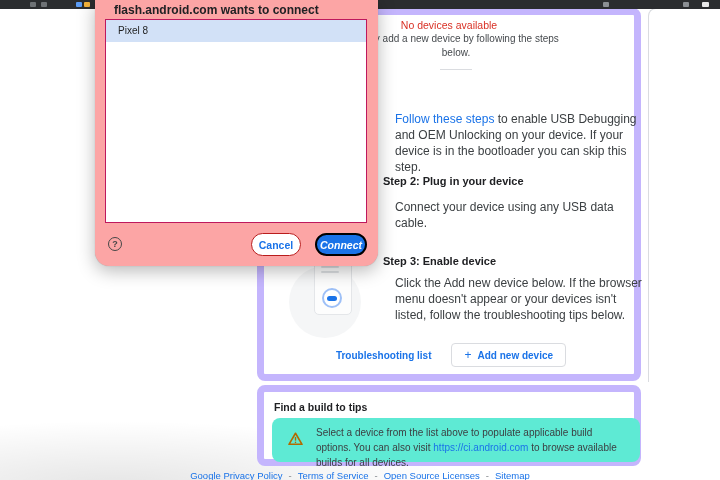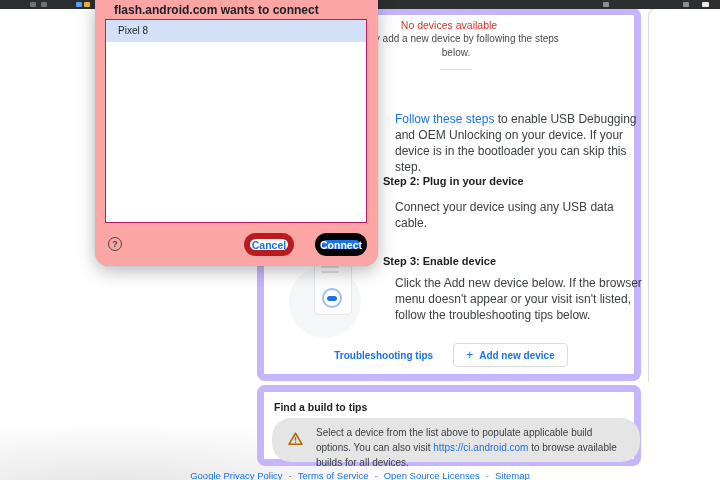--- a/index.html
+++ b/index.html
@@ -45,21 +45,21 @@
                  justify-content:center; align-items:center; gap:16px; }
   .link-btn { color:#1a73e8; font-size:10px; font-weight:bold; padding:6px 4px; cursor:pointer; }
   .outline-btn { display:flex; align-items:center; gap:6px; border:1px solid #dadce0; border-radius:4px;
                  height:24px; padding:0 12px; color:#1a73e8; font-size:10px; font-weight:bold;
                  background:#fff; cursor:pointer; }
   .plus { font-size:12px; font-weight:normal; }
 
   
   .build-h { position:absolute; left:10px; top:9px; color:#202124; font-size:10.5px; font-weight:bold; }
   .warn-box { position:absolute; left:8px; top:26px; width:368px; height:44px;
-              background:#e5e5e5; border-radius:19px; }
+              background:#5eead4; border-radius:8px; }
   .warn-icon { position:absolute; left:16px; top:13px; }
   .warn-text { position:absolute; left:44px; top:7px; width:312px; color:#3c4043;
                font-size:10px; line-height:15px; }
 
   
   .footer-row { position:absolute; left:0; top:470px; width:720px; display:flex;
                 justify-content:center; gap:6px; font-size:9.5px; color:#1a73e8; z-index:1; }
   .footer-row .sep { color:#80868b; }
   .footer-link { cursor:pointer; white-space:nowrap; }
 
@@ -73,22 +73,22 @@
   .dlg-title { position:absolute; left:19px; top:3px; font-size:12px; font-weight:bold; color:#202124; }
   .dlg-list { position:absolute; left:10px; top:19px; width:262px; height:204px;
               border:1px solid #be185d; background:#fff; overflow:hidden; }
   .dlg-row { height:22px; line-height:22px; background:#d2e1f7; color:#1f1f1f;
              font-size:10px; padding-left:12px; cursor:pointer; }
   .dlg-help { position:absolute; left:13px; top:237px; width:14px; height:14px; border-radius:50%;
               border:1.3px solid #474747; color:#474747; font-size:9px; font-weight:bold;
               display:flex; align-items:center; justify-content:center; cursor:pointer; }
   .btn { position:absolute; top:233px; height:23px; border-radius:12px; font-size:10.5px; font-weight:bold;
          display:flex; align-items:center; justify-content:center; cursor:pointer; }
-  .btn-cancel { left:149px; width:50px; background:#fff; border:6px solid #b91c1c; color:#1a73e8; }
-  .btn-connect { left:220px; width:52px; background:#1a73e8; border:7px solid #000000; color:#fff; }
+  .btn-cancel { left:156px; width:50px; background:#fff; border:1px solid #b91c1c; color:#1a73e8; }
+  .btn-connect { left:220px; width:52px; background:#1a73e8; border:2px solid #000000; color:#fff;font-style:italic; }
 </style>
 </head>
 <body>
 
 <div id="stage">
 
   <div class="page-shadow"></div>
 
   <div class="topbar">
     <div class="tbi" style="left:30px; background:#6e7275;"></div>
@@ -106,34 +106,34 @@
     <div class="status-title">No devices available</div>
     <div class="status-sub">Easily add a new device by following the steps below.</div>
     <div class="intro-divider"></div>
 
     <div class="step-b" style="top:96px;"><span class="inline-link">Follow these steps</span><span> to enable USB Debugging and OEM Unlocking on your device. If your device is in the bootloader you can skip this step.</span></div>
 
     <div class="step-h" style="top:160px;">Step 2: Plug in your device</div>
     <div class="step-b" style="top:184px;">Connect your device using any USB data cable.</div>
 
     <div class="step-h" style="top:240px;">Step 3: Enable device</div>
-    <div class="step-b" style="top:260px;">Click the Add new device below. If the browser menu doesn't appear or your visit isn't listed, follow the troubleshooting tips below.</div>
+    <div class="step-b" style="top:260px;">Click the Add new device below. If the browser menu doesn't appear or your devices isn't listed, follow the troubleshooting tips below.</div>
 
     <div class="illu-circle"></div>
     <div class="illu-phone">
       <div class="illu-line" style="top:7px;"></div>
       <div class="illu-line" style="top:12px;"></div>
       <div class="illu-line" style="top:17px;"></div>
     </div>
     <div class="usb-ring">
       <div class="usb-pill"></div>
     </div>
 
     <div class="actions-row">
-      <div class="link-btn">Troubleshooting tips</div>
+      <div class="link-btn">Troubleshooting list</div>
       <div class="outline-btn">
         <span class="plus">+</span>
         <span>Add new device</span>
       </div>
     </div>
   </div>
 
   <div id="card-build" class="card">
     <div class="build-h">Find a build to tips</div>
     <div class="warn-box">

